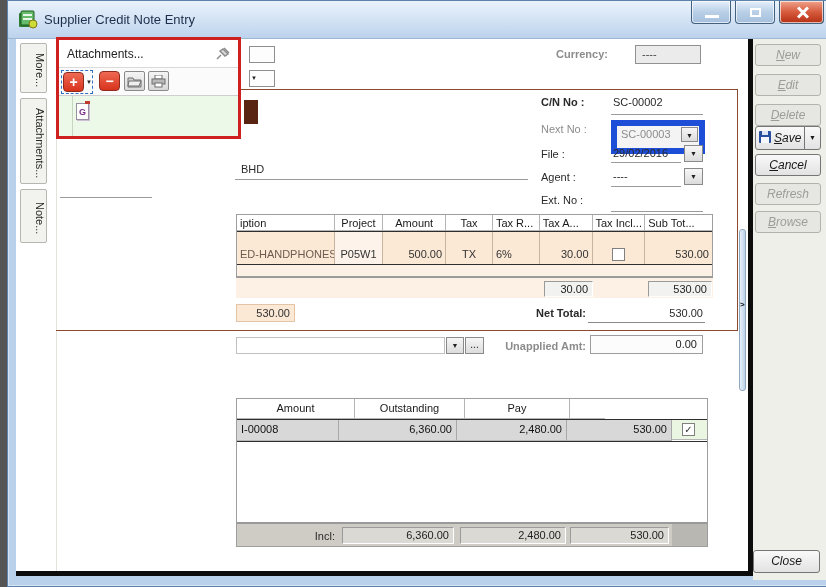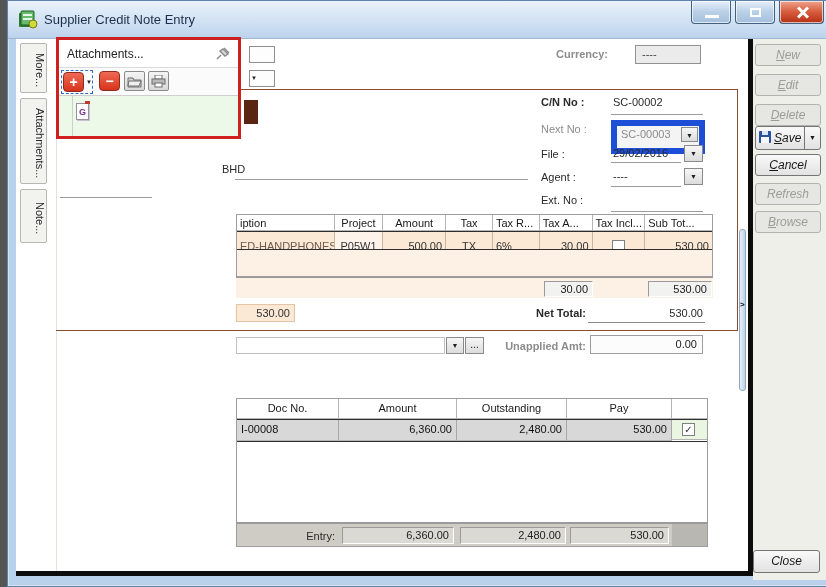--- a/index.html
+++ b/index.html
@@ -24,21 +24,21 @@
   .lbl-gray{color:#8c8c8c;}
   .uline{background:#9b9b9b;height:1px;}
   .sunkbox{border:1px solid #919191;background:#ebebeb;font-size:11px;color:#444;}
   .ddbtn{background:linear-gradient(#f6f6f6,#dcdcdc);border:1px solid #8a8a8a;
          font-size:7px;color:#222;text-align:center;line-height:15px;}
   .brownbox{border-top:1px solid #8e4a2e;border-right:1px solid #8e4a2e;border-bottom:1px solid #8e4a2e;}
   .grid{border:1px solid #9e9e9e;}
   .hrow,.drow{display:flex;}
   .hcell{border-right:1px solid #b5b5b5;border-bottom:1px solid #b5b5b5;background:#fff;
          font-size:11px;color:#1a1a1a;padding:2px 3px;height:16px;overflow:hidden;white-space:nowrap;}
-  .dcell{border-right:1px solid #c9b4a0;font-size:11px;color:#333;padding:8px 3px;height:17px;
+  .dcell{border-right:1px solid #c9b4a0;font-size:11px;color:#333;padding:16px 3px;height:17px;
          background:#fbe8d5;overflow:hidden;white-space:nowrap;}
   .selrow{border-top:1px solid #2e2e2e;border-bottom:1px solid #2e2e2e;}
   .tr{text-align:right;} .tc{text-align:center;}
   .inset{border-top:1px solid #9a9a9a;border-left:1px solid #9a9a9a;border-bottom:1px solid #fff;
          border-right:1px solid #fff;background:#f2f2f1;font-size:11px;color:#222;
          text-align:right;padding:1px 4px;}
   .navybar{background:#0a0a8c;color:#ffff33;font-size:11px;font-weight:bold;line-height:16px;}
   .kcell{border-right:1px solid #b5b5b5;border-bottom:1px solid #b5b5b5;font-size:11px;color:#1a1a1a;
          padding:3px 4px;height:20px;overflow:hidden;white-space:nowrap;background:#fff;}
   .kdata{background:#d8d8d8;color:#111;border-right:1px solid #a8a8a8;height:21px;}
@@ -104,21 +104,21 @@
     <span>----</span>
   </div>
 
   <div class="abs" style="left:241px;top:45px;width:26px;height:17px;background:#fdfdfd;border:1px solid #8f8f8f"></div>
   <div class="abs" style="left:241px;top:69px;width:26px;height:17px;background:#fdfdfd;border:1px solid #8f8f8f;font-size:6px;color:#222;line-height:15px;padding-left:1px">▼</div>
   <div class="abs" style="left:236px;top:99px;width:14px;height:24px;background:#5a2413"></div>
 
   <div class="abs brownbox" style="left:48px;top:88px;width:682px;height:242px"></div>
 
   <div class="abs uline" style="left:52px;top:196px;width:92px"></div>
-  <span class="abs lbl" style="left:214px;top:162px">BHD</span>
+  <span class="abs lbl" style="left:233px;top:162px">BHD</span>
   <div class="abs uline" style="left:227px;top:178px;width:293px"></div>
 
   <span class="abs lbl lbl-bold" style="left:533px;top:95px">C/N No :</span>
   <span class="abs lbl" style="left:605px;top:95px">SC-00002</span>
   <div class="abs uline" style="left:603px;top:113px;width:92px"></div>
 
   <span class="abs lbl lbl-gray" style="left:533px;top:122px">Next No :</span>
   <div class="abs" style="left:603px;top:119px;width:94px;height:34px;border:6px solid #1d4ed8;background:#f4f4f4">
     <span class="abs lbl lbl-gray" style="left:4px;top:2px">SC-00003</span>
     <div class="abs ddbtn" style="right:1px;top:1px;width:17px;height:15px">
@@ -188,40 +188,39 @@
     <span>...</span>
   </div>
   <span class="abs lbl lbl-bold lbl-gray" style="left:458px;top:339px;width:120px;text-align:right">Unapplied Amt:</span>
   <div class="abs" style="left:582px;top:334px;width:113px;height:19px;border:1px solid #9d9d9d;background:#fcfcfc;font-size:11px;color:#222;text-align:right;padding:2px 5px">
     <span>0.00</span>
   </div>
 
 
   <div class="abs grid" style="left:228px;top:397px;width:472px;height:149px;background:#fff">
     <div class="hrow">
-      <div class="kcell tc" style="width:102px">Doc No.</div>
       <div class="kcell tc" style="width:118px">Amount</div>
       <div class="kcell tc" style="width:110px">Outstanding</div>
       <div class="kcell tc" style="width:105px">Pay</div>
       <div class="kcell" style="width:35px;border-right:none"></div>
     </div>
     <div class="drow selrow">
       <div class="kcell kdata" style="width:102px">I-00008</div>
       <div class="kcell kdata tr" style="width:118px">6,360.00</div>
       <div class="kcell kdata tr" style="width:110px">2,480.00</div>
       <div class="kcell kdata tr" style="width:105px">530.00</div>
       <div class="kcell" style="width:35px;border-right:none;background:#eaf6e2">
         <span class="checkbox" style="display:inline-block;margin-left:6px">
           <span>✓</span>
         </span>
       </div>
     </div>
 
     <div class="abs" style="left:0;bottom:0;width:470px;height:24px;background:#cfccc6;border-top:2px solid #9a9a9a">
-      <span class="abs lbl" style="left:0;top:6px;width:98px;text-align:right">Entry:</span>
+      <span class="abs lbl" style="left:0;top:6px;width:98px;text-align:right">Incl:</span>
       <div class="abs inset" style="left:105px;top:3px;width:112px;height:17px;background:#dbd9d4">6,360.00</div>
       <div class="abs inset" style="left:223px;top:3px;width:106px;height:17px;background:#dbd9d4">2,480.00</div>
       <div class="abs inset" style="left:333px;top:3px;width:99px;height:17px;background:#dbd9d4">530.00</div>
       <div class="abs" style="left:435px;top:0;width:35px;height:22px;background:#b9b7b2"></div>
     </div>
   </div>
 
   <div class="abs splitter" style="left:731px;top:228px;width:7px;height:162px">
     <span class="abs" style="left:0;top:70px;font-size:8px;font-weight:bold;color:#111">&gt;</span>
   </div>

